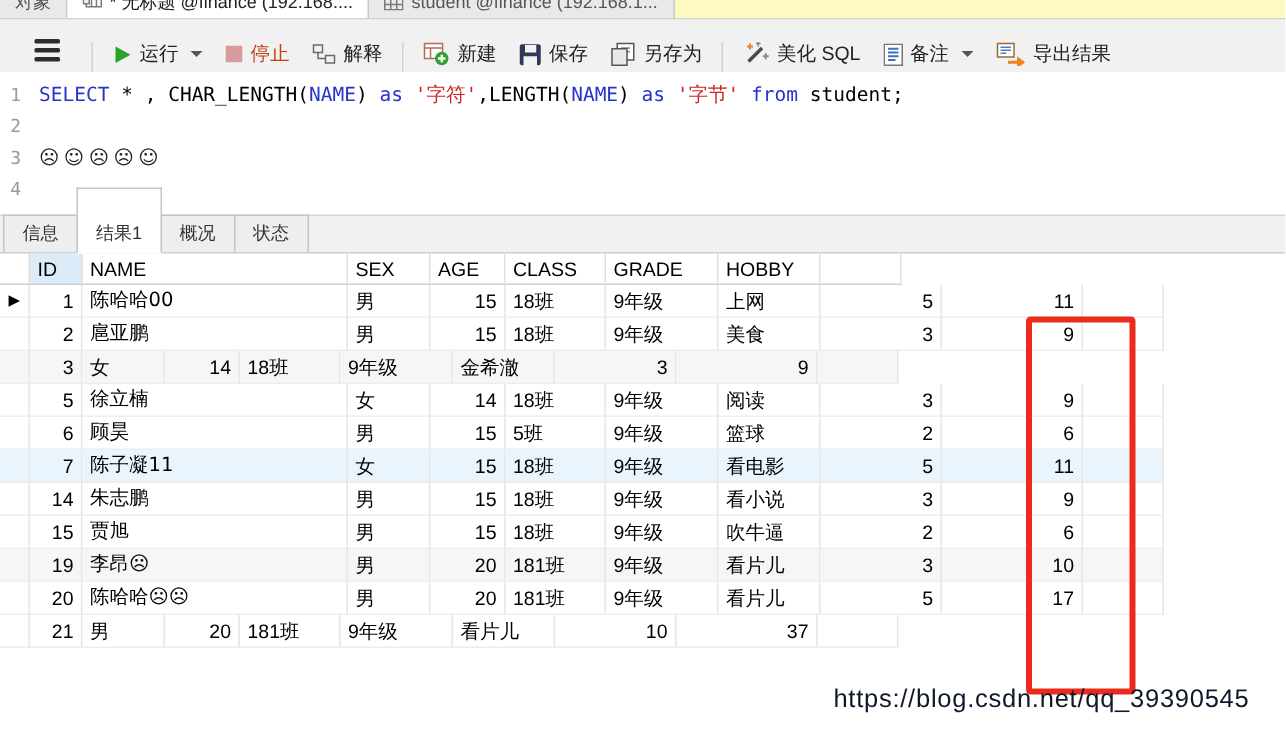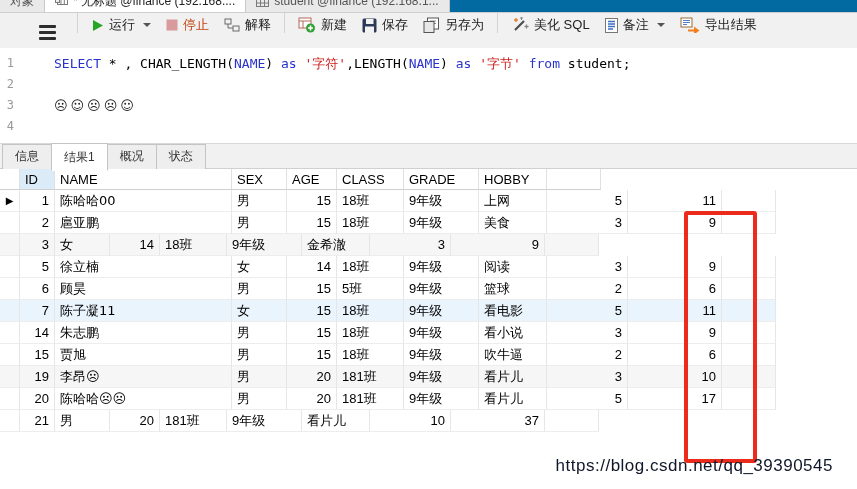--- a/index.html
+++ b/index.html
@@ -1,56 +1,56 @@
 <!DOCTYPE html>
 <html><head>
 <meta charset="utf-8">
 <style>
   * { box-sizing: border-box; margin: 0; padding: 0; }
   body { font-family: "Liberation Sans", "DejaVu Sans", sans-serif; background: #fff; }
   .app { position: relative; width: 857px; height: 489px; background: #fff; overflow: hidden; }
 
   
-  .window-tabs { height: 13px; overflow: hidden; background: #0369a1; border-bottom: 1px solid #cfcfcf; display: flex; }
+  .window-tabs { height: 13px; overflow: hidden; background: #fef9c3; border-bottom: 1px solid #cfcfcf; display: flex; }
   .wtab { height: 26px; margin-top: -12px; display: flex; align-items: center; gap: 5px;
           padding: 0 10px; font-size: 12px; color: #555; border-right: 1px solid #c9c9c9; background: #e9e9e9; white-space: nowrap; }
   .wtab.active { background: #fff; color: #222; }
   .wtab .ticon { display: inline-flex; }
 
   
-  .toolbar { height: 35px; background: #f1f1f1; display: flex; align-items: flex-start; padding: 0 24px; gap: 1px; }
+  .toolbar { height: 35px; background: #f1f1f1; display: flex; align-items: flex-end; padding: 0 8px; gap: 1px; }
   .tbtn { display: inline-flex; align-items: center; gap: 5px; padding: 3px 7px; font-size: 13px; color: #222;
           border-radius: 2px; cursor: default; white-space: nowrap; }
   .tbtn.disabled { color: #c2410c; }
   .tsep { width: 1px; height: 20px; background: #d2d2d2; margin: 0 5px; }
   .caret { width: 0; height: 0; border-left: 4px solid transparent; border-right: 4px solid transparent; border-top: 4px solid #555; margin-left: 3px; }
   .burger { display: inline-flex; flex-direction: column; gap: 3px; padding: 4px 8px; }
   .burger i { display: block; width: 17px; height: 3px; background: #2d2d2d; border-radius: 1px; }
 
   
   .editor-tabs { height: 22px; background: #f1f1f1; display: flex; align-items: flex-end; padding-left: 2px; border-bottom: 1px solid #fff; }
   .etab { font-size: 12px; color: #333; padding: 3px 10px 4px; border: 1px solid #c4c4c4; border-bottom: none;
           background: #eee; margin-right: -1px; position: relative; white-space: nowrap; }
   .etab.active { background: #fff; z-index: 2; padding-top: 4px; }
 
   
   .editor { height: 96px; background: #fff; border-bottom: 1px solid #d8d8d8; padding-top: 5px;
             font-family: "DejaVu Sans Mono", "Liberation Mono", monospace; font-size: 13px; }
   .eline { display: flex; height: 21px; line-height: 21px; }
   .lnum { width: 26px; text-align: right; color: #9a9a9a; padding-right: 12px; flex: none; font-size: 12px; }
-  .ecode { white-space: pre; color: #000; margin-left: 28px; }
+  .ecode { white-space: pre; color: #000; }
   .tok-kw { color: #2733cc; }
   .tok-str { color: #cc2222; }
   .tok-emoji { color: #222; letter-spacing: 3px; font-family: "DejaVu Sans", sans-serif; }
 
   
-  .result-tabs { height: 25px; background: #f1f1f1; display: flex; align-items: center; padding-left: 2px; border-bottom: 1px solid #d0d0d0; }
+  .result-tabs { height: 25px; background: #f1f1f1; display: flex; align-items: flex-end; padding-left: 2px; border-bottom: 1px solid #d0d0d0; }
   .rtab { font-size: 12px; color: #333; padding: 3px 12px 4px; border: 1px solid #c4c4c4; border-bottom: none;
           background: #eee; margin-right: -1px; white-space: nowrap; }
-  .rtab.active { background: #fff; padding-top: 5px; position: relative; z-index: 2; margin-bottom: -1px; border-bottom: 1px solid #fff; }
+  .rtab.active { background: #fff; padding-top: 21px; position: relative; z-index: 2; margin-bottom: -1px; border-bottom: 1px solid #fff; }
 
   
   .grid { font-size: 13px; color: #000; }
   .grow { display: flex; height: 22px; line-height: 21px; }
   .grow.hdr { height: 21px; }
   .gc { flex: none; padding: 0 5px; border-right: 1px solid #e6e6e6; border-bottom: 1px solid #ededed;
         overflow: hidden; white-space: nowrap; }
   .hdr .gc { border-right: 1px solid #e0e0e0; border-bottom: 1px solid #cfcfcf; }
   .hdr .gc.idsel { background: #dcebf8; }
   .cg { width: 20px; } .c0 { width: 35px; } .c1 { width: 177px; } .c2 { width: 55px; } .c3 { width: 50px; }

